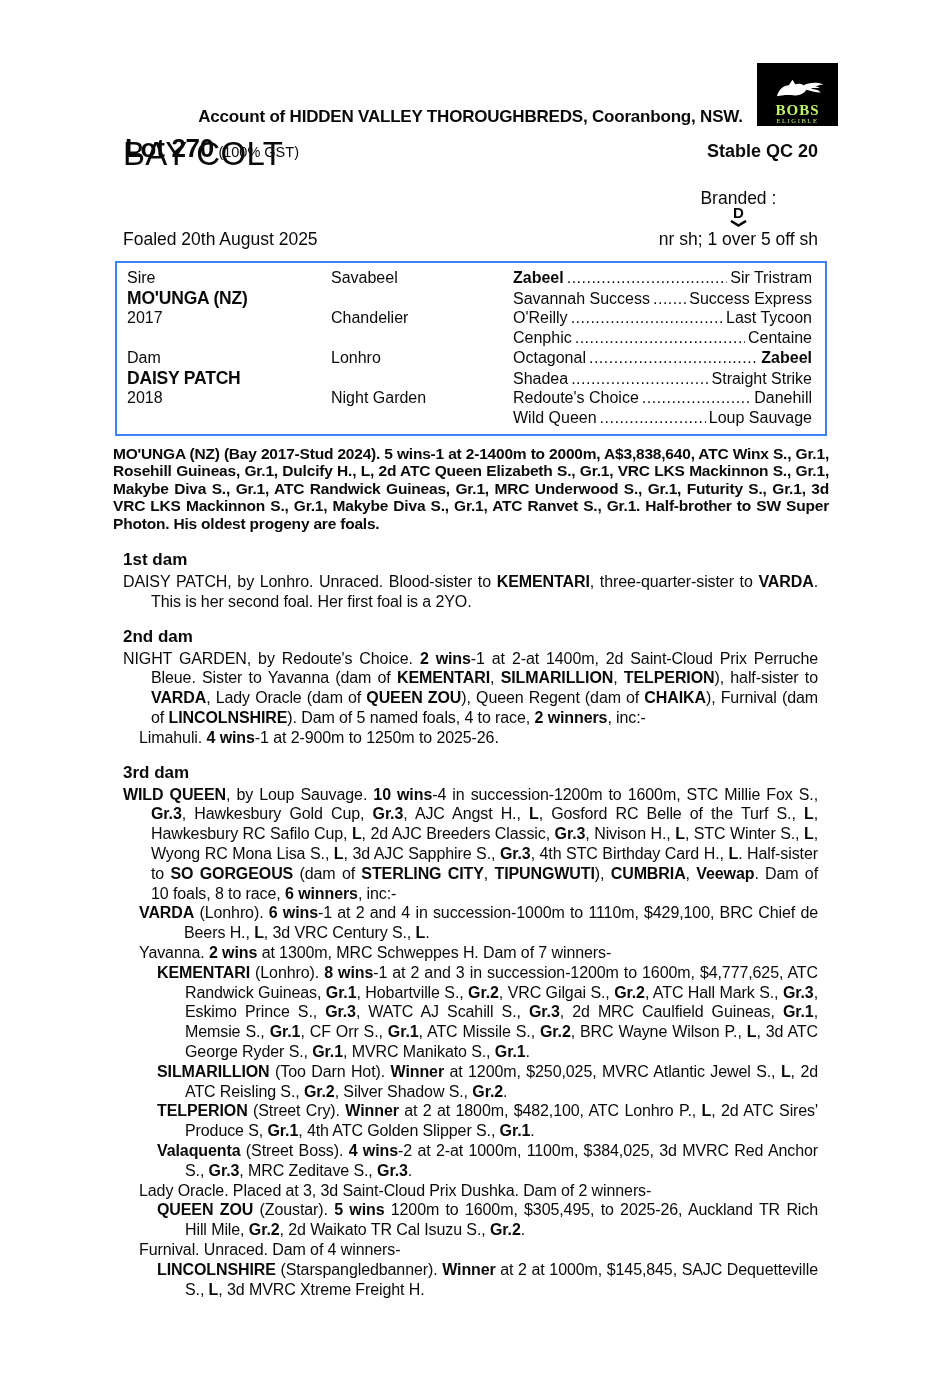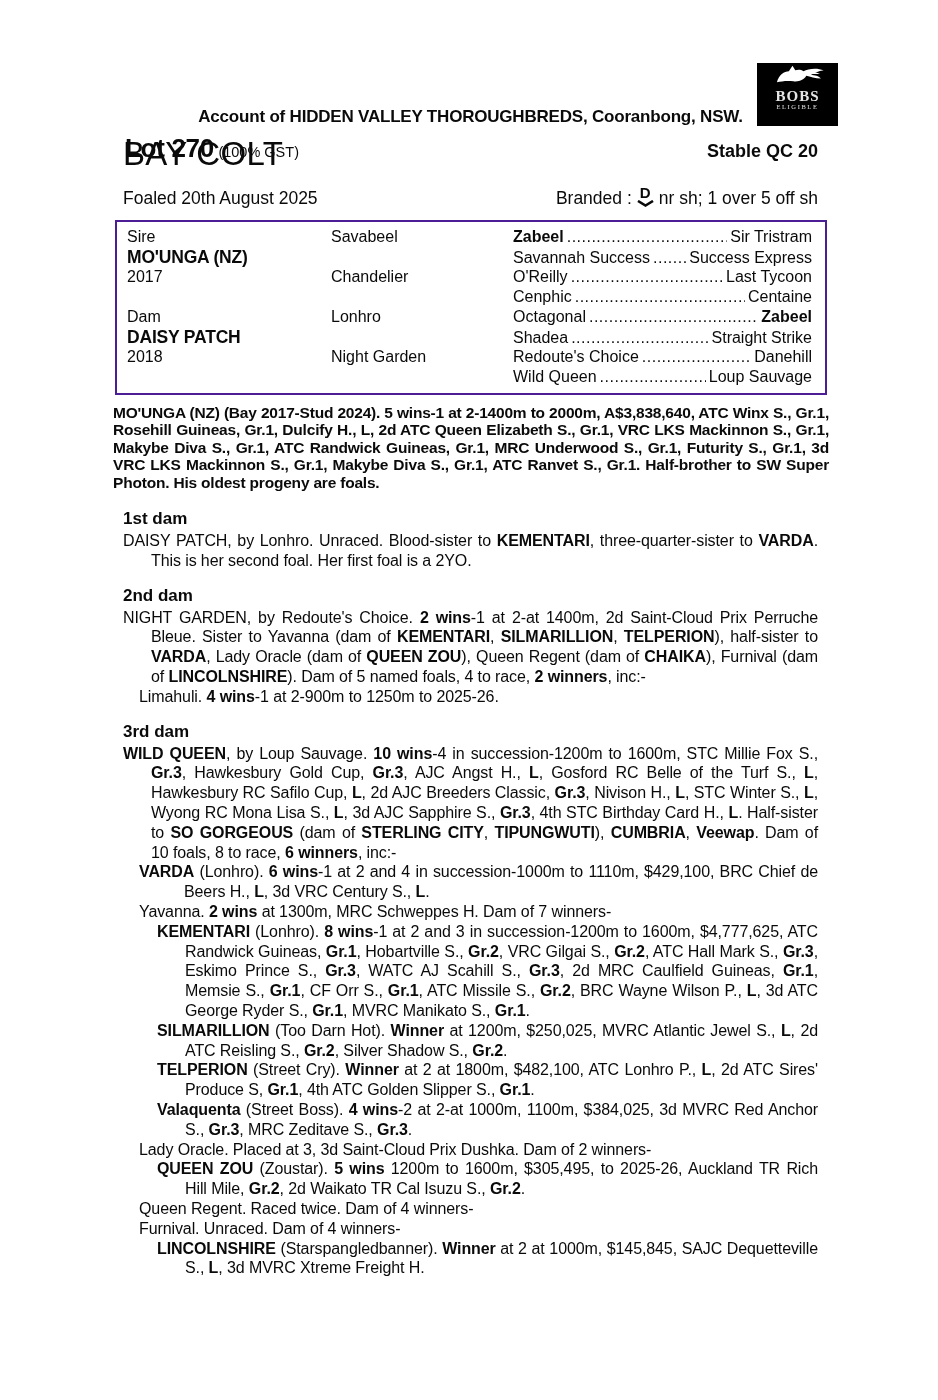--- a/index.html
+++ b/index.html
@@ -1,42 +1,42 @@
 <!DOCTYPE html>
 <html><head>
 <meta charset="utf-8">
 <style>
   html,body { margin:0; padding:0; background:#fff; }
   body { width:938px; height:1400px; font-family:"Liberation Sans", sans-serif; color:#0a0a0a; }
   .page { position:relative; width:938px; height:1400px; background:#ffffff; overflow:hidden; }
 
   
-  .bobs { position:absolute; left:757px; top:63px; width:81px; height:63px; background:#000; color:#e5e5e5; text-align:center; box-sizing:border-box; padding-top:0; }
+  .bobs { position:absolute; left:757px; top:63px; width:81px; height:63px; background:#000; color:#bef264; text-align:center; box-sizing:border-box; padding-top:14px; }
   .bobs-title { font-family:"Liberation Serif", serif; font-size:15px; line-height:14px; letter-spacing:1px; font-weight:bold; }
   .bobs-sub { font-family:"Liberation Serif", serif; font-size:6.5px; line-height:8px; letter-spacing:1.6px; }
 
   .content { position:absolute; left:123px; top:12px; width:695px; }
 
   .account { margin-top:95px; text-align:center; font-weight:bold; font-size:17px; letter-spacing:-0.2px; }
 
   .lot-row { position:relative; margin-top:6px; height:31px; }
   .lot-left { position:absolute; left:2px; top:0; white-space:nowrap; }
   .lot-num { font-size:26px; font-weight:bold; letter-spacing:-0.3px; }
   .gst { font-size:14.5px; }
   .sex-title { position:absolute; left:0; right:0; top:2px; font-size:33px; font-weight:normal; letter-spacing:0.3px; }
   .stable { position:absolute; right:0; top:8px; font-size:18px; font-weight:bold; }
 
   .foal-row { display:flex; justify-content:space-between; align-items:flex-end; margin-top:24px; font-size:17.5px; }
-  .branded-group { display:inline-flex; align-items:center; white-space:nowrap; }
+  .branded-group { display:inline-flex; align-items:center; white-space:nowrap;flex-direction:column; }
   .brand-mark { display:inline-flex; flex-direction:column; align-items:center; margin:0 5px; position:relative; top:-2px; }
   .brand-d { font-weight:bold; font-size:15px; line-height:12px; }
   .brand-mark svg { display:block; margin-top:1px; }
 
   
-  .ped-table { margin-top:11px; margin-left:-8px; width:712px; border:2px solid #4c1d95; box-sizing:border-box; padding:5px 13px 6px 10px; font-size:16px; }
+  .ped-table { margin-top:11px; margin-left:-8px; width:712px; border:2px solid #3b82f6; box-sizing:border-box; padding:5px 13px 6px 10px; font-size:16px; }
   .ped-row { display:flex; align-items:baseline; line-height:20px; height:20px; white-space:nowrap; }
   .ped-c1 { width:204px; flex:none; }
   .ped-c2 { width:182px; flex:none; }
   .ped-c3 { flex:1 1 auto; display:flex; align-items:baseline; min-width:0; }
   .ped-big { font-weight:bold; font-size:17.5px; letter-spacing:-0.2px; }
   .bd { font-weight:bold; }
   .leader { flex:1 1 auto; overflow:hidden; white-space:nowrap; margin:0 3px; min-width:8px; }
   .leader::after { content:"......................................................................................"; letter-spacing:0.5px; }
   .gp-l, .gp-r { flex:none; }
 
@@ -180,18 +180,17 @@
     <div class="dam-head">3rd dam</div>
     <p class="entry lv-a"><b>WILD QUEEN</b><span>, by Loup Sauvage. </span><b>10 wins</b><span>-4 in succession-1200m to 1600m, STC Millie Fox S., </span><b>Gr.3</b><span>, Hawkesbury Gold Cup, </span><b>Gr.3</b><span>, AJC Angst H., </span><b>L</b><span>, Gosford RC Belle of the Turf S., </span><b>L</b><span>, Hawkesbury RC Safilo Cup, </span><b>L</b><span>, 2d AJC Breeders Classic, </span><b>Gr.3</b><span>, Nivison H., </span><b>L</b><span>, STC Winter S., </span><b>L</b><span>, Wyong RC Mona Lisa S., </span><b>L</b><span>, 3d AJC Sapphire S., </span><b>Gr.3</b><span>, 4th STC Birthday Card H., </span><b>L</b><span>. Half-sister to </span><b>SO GORGEOUS</b><span> (dam of </span><b>STERLING CITY</b><span>, </span><b>TIPUNGWUTI</b><span>), </span><b>CUMBRIA</b><span>, </span><b>Veewap</b><span>. Dam of 10 foals, 8 to race, </span><b>6 winners</b><span>, inc:-</span></p>
     <p class="entry lv-b"><b>VARDA</b><span> (Lonhro). </span><b>6 wins</b><span>-1 at 2 and 4 in succession-1000m to 1110m, $429,100, BRC Chief de Beers H., </span><b>L</b><span>, 3d VRC Century S., </span><b>L</b><span>.</span></p>
     <p class="entry lv-b"><span>Yavanna. </span><b>2 wins</b><span> at 1300m, MRC Schweppes H. Dam of 7 winners-</span></p>
     <p class="entry lv-c"><b>KEMENTARI</b><span> (Lonhro). </span><b>8 wins</b><span>-1 at 2 and 3 in succession-1200m to 1600m, $4,777,625, ATC Randwick Guineas, </span><b>Gr.1</b><span>, Hobartville S., </span><b>Gr.2</b><span>, VRC Gilgai S., </span><b>Gr.2</b><span>, ATC Hall Mark S., </span><b>Gr.3</b><span>, Eskimo Prince S., </span><b>Gr.3</b><span>, WATC AJ Scahill S., </span><b>Gr.3</b><span>, 2d MRC Caulfield Guineas, </span><b>Gr.1</b><span>, Memsie S., </span><b>Gr.1</b><span>, CF Orr S., </span><b>Gr.1</b><span>, ATC Missile S., </span><b>Gr.2</b><span>, BRC Wayne Wilson P., </span><b>L</b><span>, 3d ATC George Ryder S., </span><b>Gr.1</b><span>, MVRC Manikato S., </span><b>Gr.1</b><span>.</span></p>
     <p class="entry lv-c"><b>SILMARILLION</b><span> (Too Darn Hot). </span><b>Winner</b><span> at 1200m, $250,025, MVRC Atlantic Jewel S., </span><b>L</b><span>, 2d ATC Reisling S., </span><b>Gr.2</b><span>, Silver Shadow S., </span><b>Gr.2</b><span>.</span></p>
     <p class="entry lv-c"><b>TELPERION</b><span> (Street Cry). </span><b>Winner</b><span> at 2 at 1800m, $482,100, ATC Lonhro P., </span><b>L</b><span>, 2d ATC Sires' Produce S, </span><b>Gr.1</b><span>, 4th ATC Golden Slipper S., </span><b>Gr.1</b><span>.</span></p>
     <p class="entry lv-c"><b>Valaquenta</b><span> (Street Boss). </span><b>4 wins</b><span>-2 at 2-at 1000m, 1100m, $384,025, 3d MVRC Red Anchor S., </span><b>Gr.3</b><span>, MRC Zeditave S., </span><b>Gr.3</b><span>.</span></p>
     <p class="entry lv-b"><span>Lady Oracle. Placed at 3, 3d Saint-Cloud Prix Dushka. Dam of 2 winners-</span></p>
     <p class="entry lv-c"><b>QUEEN ZOU</b><span> (Zoustar). </span><b>5 wins</b><span> 1200m to 1600m, $305,495, to 2025-26, Auckland TR Rich Hill Mile, </span><b>Gr.2</b><span>, 2d Waikato TR Cal Isuzu S., </span><b>Gr.2</b><span>.</span></p>
-    <p class="entry lv-b"><span>Queen Regent. Raced twice. Dam of 4 winners-</span></p>
     <p class="entry lv-b"><span>Furnival. Unraced. Dam of 4 winners-</span></p>
     <p class="entry lv-c"><b>LINCOLNSHIRE</b><span> (Starspangledbanner). </span><b>Winner</b><span> at 2 at 1000m, $145,845, SAJC Dequetteville S., </span><b>L</b><span>, 3d MVRC Xtreme Freight H.</span></p>
 
   </div>
 </div>
 
 </body></html>

